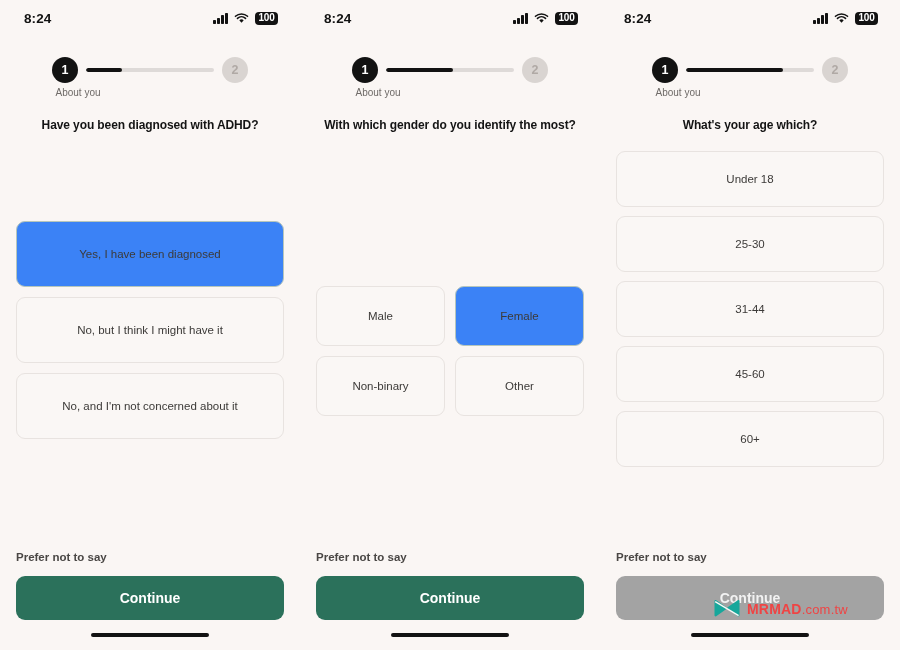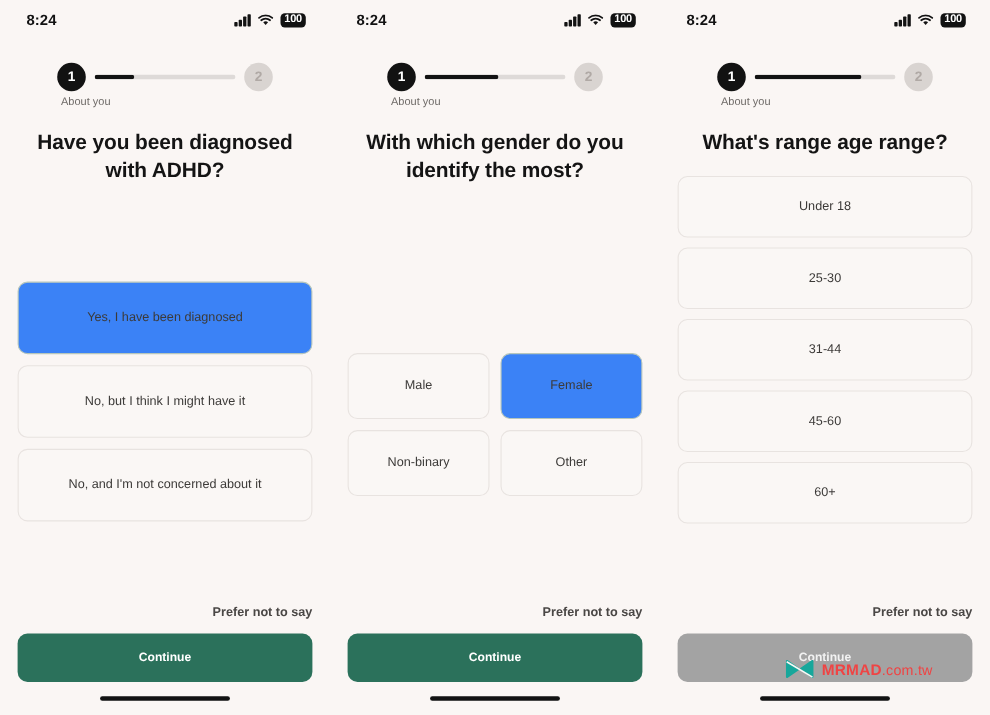--- a/index.html
+++ b/index.html
@@ -73,21 +73,21 @@
   .step-label {
     position: absolute; top: 30px; left: 0; width: 52px;
     text-align: center;
     font-size: 10px; color: #6e6a67;
   }
 
   
   .question {
     padding: 14px 22px 0 22px;
     text-align: center;
-    font-size: 19px; font-weight: 700; color: #141414;
+    font-size: 12px; font-weight: 700; color: #141414;
     line-height: 1.38;
     letter-spacing: -.1px;
   }
 
   
   .options { padding: 0 16px; }
   .options.stack { display: flex; flex-direction: column; gap: 10px; }
   .options.grid2 {
     display: grid; grid-template-columns: 1fr 1fr; gap: 10px;
   }
@@ -107,30 +107,30 @@
   }
   .option.tall { height: 66px; }
   .option.short { height: 56px; }
 
   
   .footer {
     margin-top: auto;
     padding: 0 16px 0 16px;
   }
   .prefer {
-    text-align: right;
+    text-align: left;
     font-size: 11.5px; font-weight: 700; color: #4a4745;
     padding-bottom: 13px;
     margin-top: 25px;
   }
   .continue {
     height: 44px; border-radius: 9px;
     background: #2b715b; color: #fff;
     display: flex; align-items: center; justify-content: center;
-    font-size: 11px; font-weight: 700;
+    font-size: 14px; font-weight: 700;
     border: none; width: 100%;
     font-family: "Liberation Sans", sans-serif;
   }
   .continue.disabled { background: #a3a3a3; color: #f2f2f2; }
   .home-bar-wrap {
     height: 30px; display: flex; align-items: center; justify-content: center;
   }
   .home-bar {
     width: 118px; height: 4px; border-radius: 3px; background: #121212;
   }
@@ -285,21 +285,21 @@
       <div class="progress-inner">
         <div class="step-dot">1</div>
         <div class="track">
           <div class="track-fill" style="width: 76%;"></div>
         </div>
         <div class="next-dot">2</div>
         <div class="step-label">About you</div>
       </div>
     </div>
 
-    <div class="question">What's range age range?</div>
+    <div class="question">What's your age which?</div>
 
     <div class="options stack" style="margin-top:17px; gap:9px;">
       <div class="option short">
         <span>Under 18</span>
       </div>
       <div class="option short">
         <span>25-30</span>
       </div>
       <div class="option short">
         <span>31-44</span>

